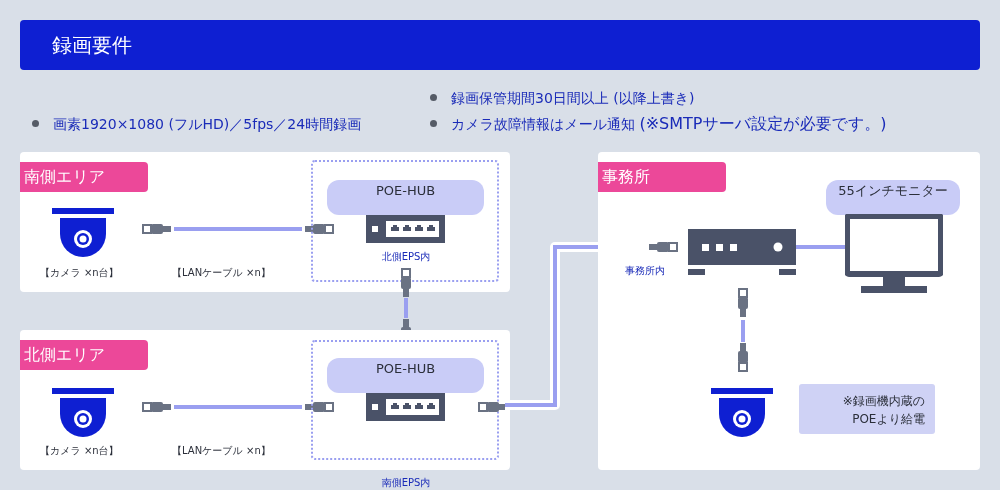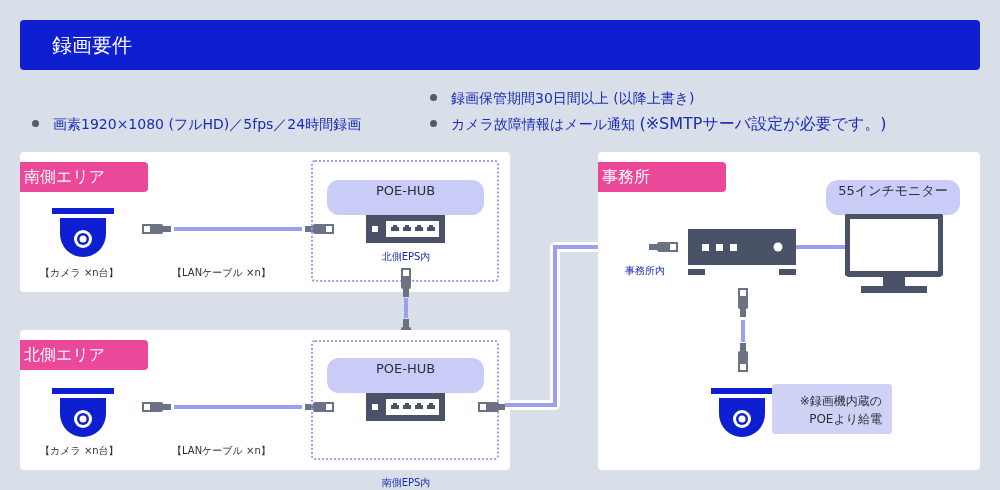--- a/index.html
+++ b/index.html
@@ -166,18 +166,18 @@
   </svg>
 
   <svg class="abs" style="left:711px;top:388px;" width="62" height="52" viewBox="0 0 62 52">
     <rect x="0" y="0" width="62" height="6" fill="#0e1fd2"></rect>
     <path d="M8 10 H54 V26 A23 23 0 0 1 8 26 Z" fill="#0e1fd2"></path>
     <circle cx="31" cy="31" r="9" fill="#fff"></circle>
     <circle cx="31" cy="31" r="6" fill="#0e1fd2"></circle>
     <circle cx="31" cy="31" r="3.5" fill="#fff"></circle>
   </svg>
 
-  <div class="abs note-box" style="left:772px;top:384px;width:120px;height:50px;">
+  <div class="abs note-box" style="left:799px;top:384px;width:136px;height:50px;">
     <div>※録画機内蔵の</div>
     <div>POEより給電</div>
   </div>
 
 </div>
 
 </body></html>

